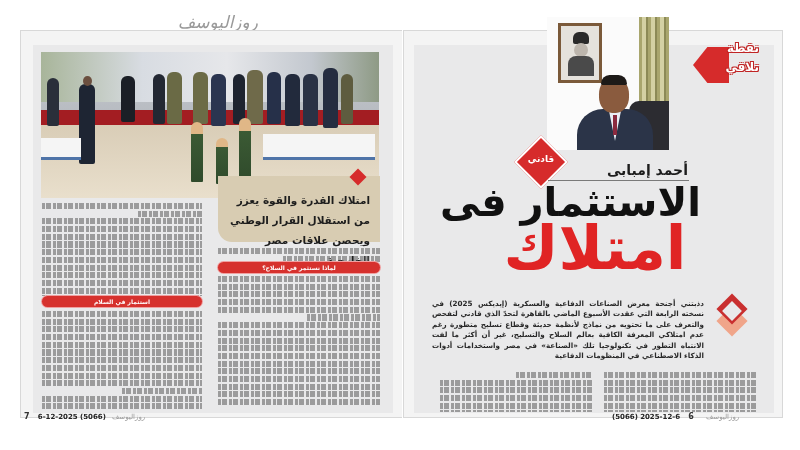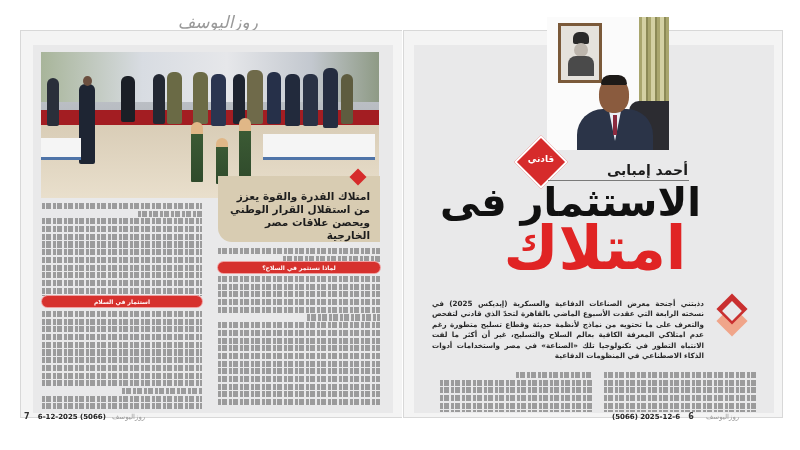--- a/index.html
+++ b/index.html
@@ -21,21 +21,21 @@
     background: linear-gradient(#c9ccd1 0%, #b8bcc2 40%, #a31d22 40%, #a31d22 50%, #d9cdb7 50%, #e9dfcc 100%); }
   .photo .band { position: absolute; left: 0; right: 0; top: 0; height: 50px; background: linear-gradient(90deg,#a8b59a,#d8dce2 30%,#e6e7ea 55%,#c3c8cf 80%,#8e9a85); }
   .photo .person { position: absolute; border-radius: 6px 6px 2px 2px; }
   .photo .head { position: absolute; width: 9px; height: 10px; border-radius: 50%; background: #6b4f3f; }
   .photo .shell { position: absolute; width: 12px; border-radius: 6px 6px 1px 1px; background: linear-gradient(#e0b787 0%, #e0b787 20%, #3b5a34 20%, #2f4a2b 100%); }
   .photo .table { position: absolute; background: #f5f5f5; border-bottom: 3px solid #4f74a8; }
 
   .pull-quote { position: absolute; left: 218px; top: 176px; width: 162px; height: 66px; background: #d8ccb2; border-radius: 0 0 0 14px;
     direction: rtl; text-align: right; padding: 14px 10px 4px 8px; }
   .pull-quote .diamond { position: absolute; right: 16px; top: -5px; width: 12px; height: 12px; background: #d62b2b; transform: rotate(45deg); }
-  .pull-quote p { font-size: 10.5px; font-weight: bold; line-height: 13px; color: #1d1d1d; }
+  .pull-quote p { font-size: 10.5px; font-weight: bold; line-height: 20px; color: #1d1d1d; }
 
   .col { position: absolute; direction: rtl; text-align: justify; font-size: 4.4px; line-height: 6.1px; color: #333; overflow: hidden; }
   .col .ln { display: block; height: 6.1px; background: repeating-linear-gradient(90deg, #5c5c5c 0 3px, transparent 3px 4px, #5c5c5c 4px 9px, transparent 9px 11px); opacity: .55; margin-bottom: 1.6px; }
 
   .subhead-pill { position: absolute; height: 11px; border-radius: 6px; background: #d6312d; box-shadow: 0 0 0 1px #f0a0a0;
     color: #fff; font-size: 6px; line-height: 11px; text-align: center; direction: rtl; font-weight: bold; }
 
   .folio { position: absolute; top: 412px; font-size: 7px; color: #444; direction: ltr; }
   .folio b { font-weight: bold; color: #222; }
   .folio .brand { color: #9a9a9a; margin: 0 4px; }
@@ -212,20 +212,25 @@
     </div>
     <div class="curtain"></div>
     <div class="chair"></div>
     <div class="man-body"></div>
     <div class="man-shirt"></div>
     <div class="man-tie"></div>
     <div class="man-head"></div>
     <div class="man-hair"></div>
   </div>
 
+  <div class="kicker-badge">
+    <div class="arrow"></div>
+    <div class="t1">نقطة</div>
+    <div class="t2">تلاقي</div>
+  </div>
 
   <div class="writes-badge"></div>
   <div class="writes-label">قادني</div>
 
   <div class="author-name">أحمد إمبابى</div>
   <div class="author-underline"></div>
 
   <div class="headline-1">الاستثمار فى</div>
   <div class="headline-2">امتلاك</div>
 

